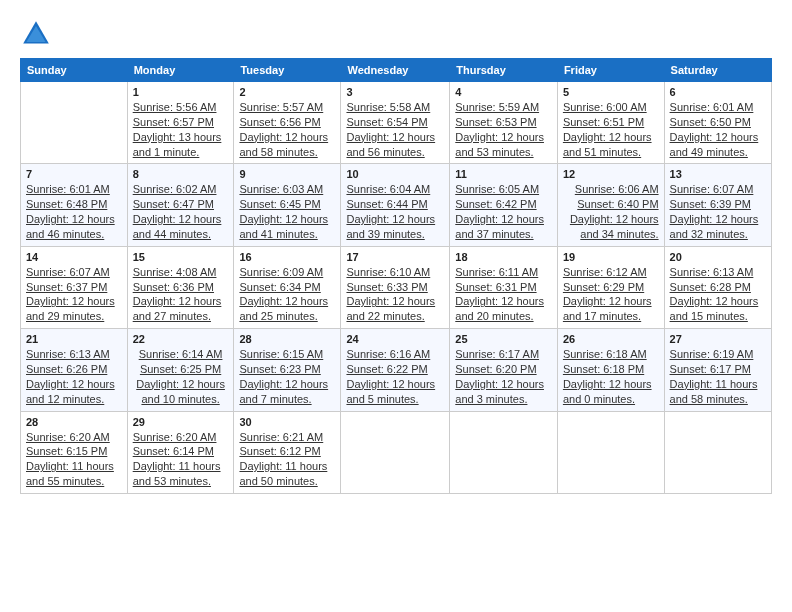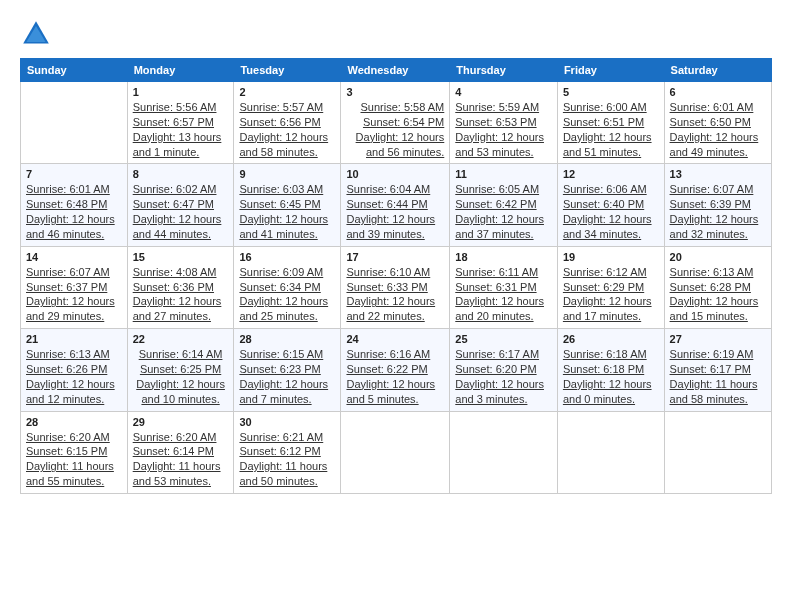--- a/index.html
+++ b/index.html
@@ -139,21 +139,21 @@
           </td>
           <td>
             <span class="day-num">2</span>
             <div class="day-info" style="white-space: pre-line;">Sunrise: 5:57 AM
 Sunset: 6:56 PM
 Daylight: 12 hours
 and 58 minutes.</div>
           </td>
           <td>
             <span class="day-num">3</span>
-            <div class="day-info" style="white-space: pre-line; text-align: right;">Sunrise: 5:58 AM
+            <div class="day-info" style="white-space: pre-line;">Sunrise: 5:58 AM
 Sunset: 6:54 PM
 Daylight: 12 hours
 and 56 minutes.</div>
           </td>
           <td>
             <span class="day-num">4</span>
             <div class="day-info" style="white-space: pre-line;">Sunrise: 5:59 AM
 Sunset: 6:53 PM
 Daylight: 12 hours
 and 53 minutes.</div>
@@ -204,21 +204,21 @@
           </td>
           <td>
             <span class="day-num">11</span>
             <div class="day-info" style="white-space: pre-line;">Sunrise: 6:05 AM
 Sunset: 6:42 PM
 Daylight: 12 hours
 and 37 minutes.</div>
           </td>
           <td>
             <span class="day-num">12</span>
-            <div class="day-info" style="white-space: pre-line;">Sunrise: 6:06 AM
+            <div class="day-info" style="white-space: pre-line; text-align: right;">Sunrise: 6:06 AM
 Sunset: 6:40 PM
 Daylight: 12 hours
 and 34 minutes.</div>
           </td>
           <td>
             <span class="day-num">13</span>
             <div class="day-info" style="white-space: pre-line;">Sunrise: 6:07 AM
 Sunset: 6:39 PM
 Daylight: 12 hours
 and 32 minutes.</div>

